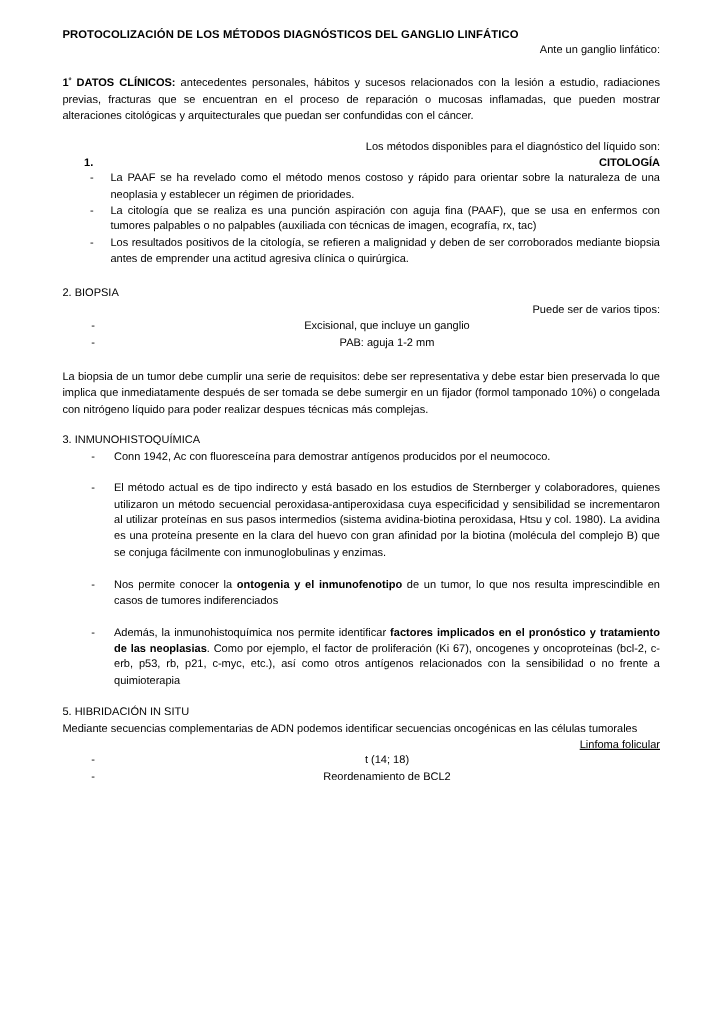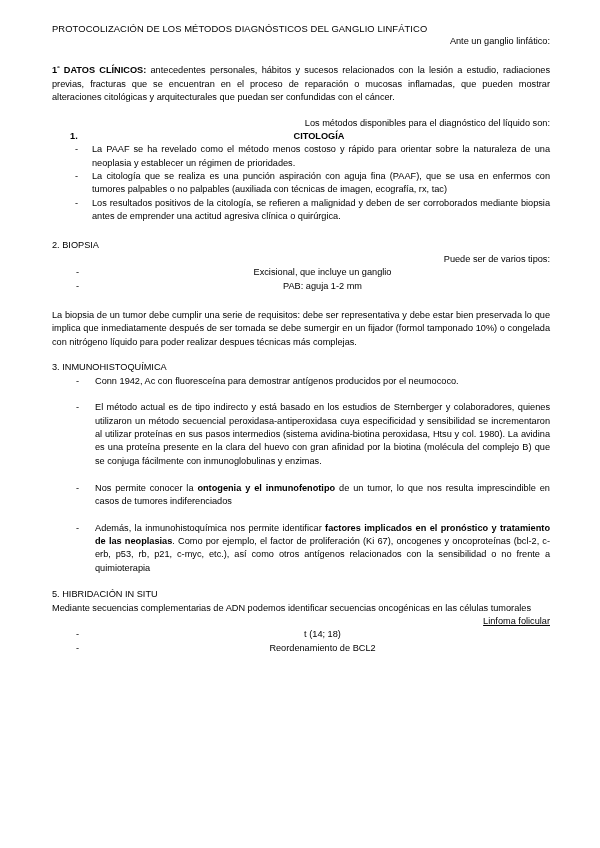--- a/index.html
+++ b/index.html
@@ -32,21 +32,21 @@
 
   
   .para {
     margin: 0;
     text-align: justify;
     text-justify: inter-word;
   }
   .para.left { text-align: right; margin-left: 13px; }
 
   .title {
-    font-weight: normal;
+    font-weight: bold;
     font-size: 9.4px;
     letter-spacing: 0.01em;
     margin: 0;
     text-align: left;
   }
   .heading {
     font-weight: normal;
     margin: 0;
     text-align: left;
   }
@@ -61,21 +61,21 @@
   
   ol.num-list {
     margin: 0;
     padding: 0 0 0 36px;
     list-style: none;
     counter-reset: numitem;
   }
   ol.num-list > li {
     position: relative;
     font-weight: bold;
-    text-align: center;
+    text-align: right;
     padding-left: 0;
     counter-increment: numitem;
   }
   ol.num-list > li::before {
     content: counter(numitem) ".";
     position: absolute;
     left: -18px;
     width: 14px;
     text-align: left;
     font-weight: bold;

